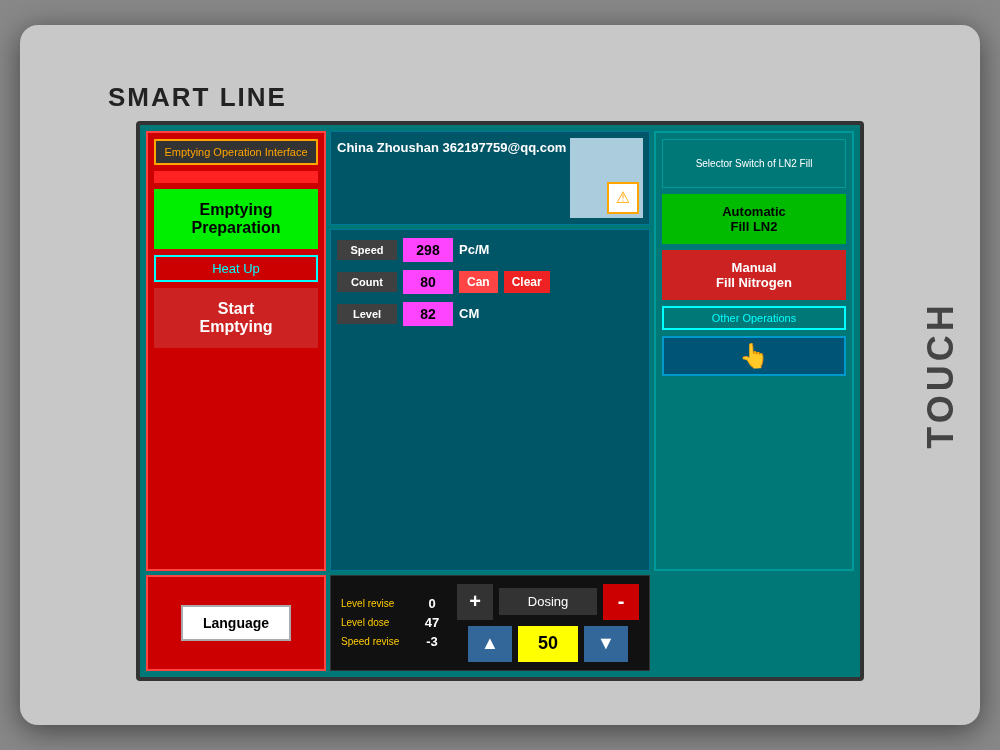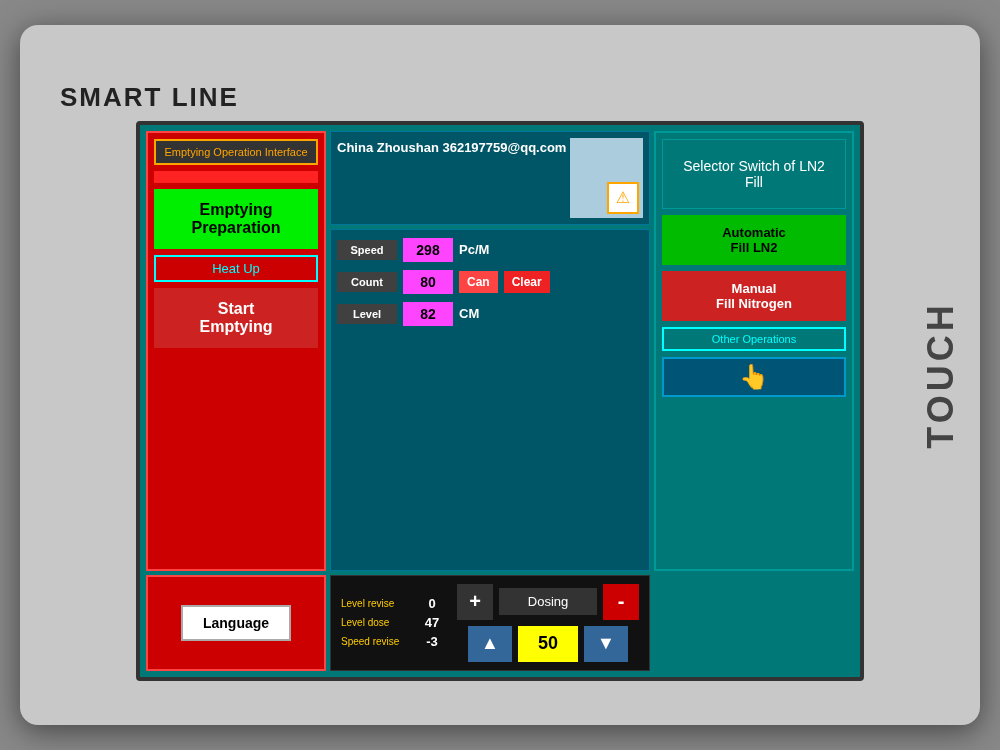--- a/index.html
+++ b/index.html
@@ -42,20 +42,21 @@
       font-weight: bold;
       padding: 4px 10px;
       letter-spacing: 1px;
     }
 
     .smart-line-label {
       font-size: 26px;
       font-weight: bold;
       color: #222;
       letter-spacing: 2px;
+      margin-left: 48px;
     }
 
     .touch-label {
       position: absolute;
       right: 18px;
       top: 50%;
       transform: translateY(-50%);
       writing-mode: vertical-rl;
       text-orientation: mixed;
       font-size: 36px;
@@ -252,21 +253,21 @@
       background: #007878;
       border: 2px solid #009999;
       padding: 6px;
       display: flex;
       flex-direction: column;
       gap: 6px;
     }
 
     .right-panel-title {
       color: white;
-      font-size: 14px;
+      font-size: 10px;
       text-align: center;
       border: 1px solid #009999;
       padding: 18px;
     }
 
     .btn-green-fill {
       background: #00bb00;
       color: black;
       font-size: 13px;
       font-weight: bold;

